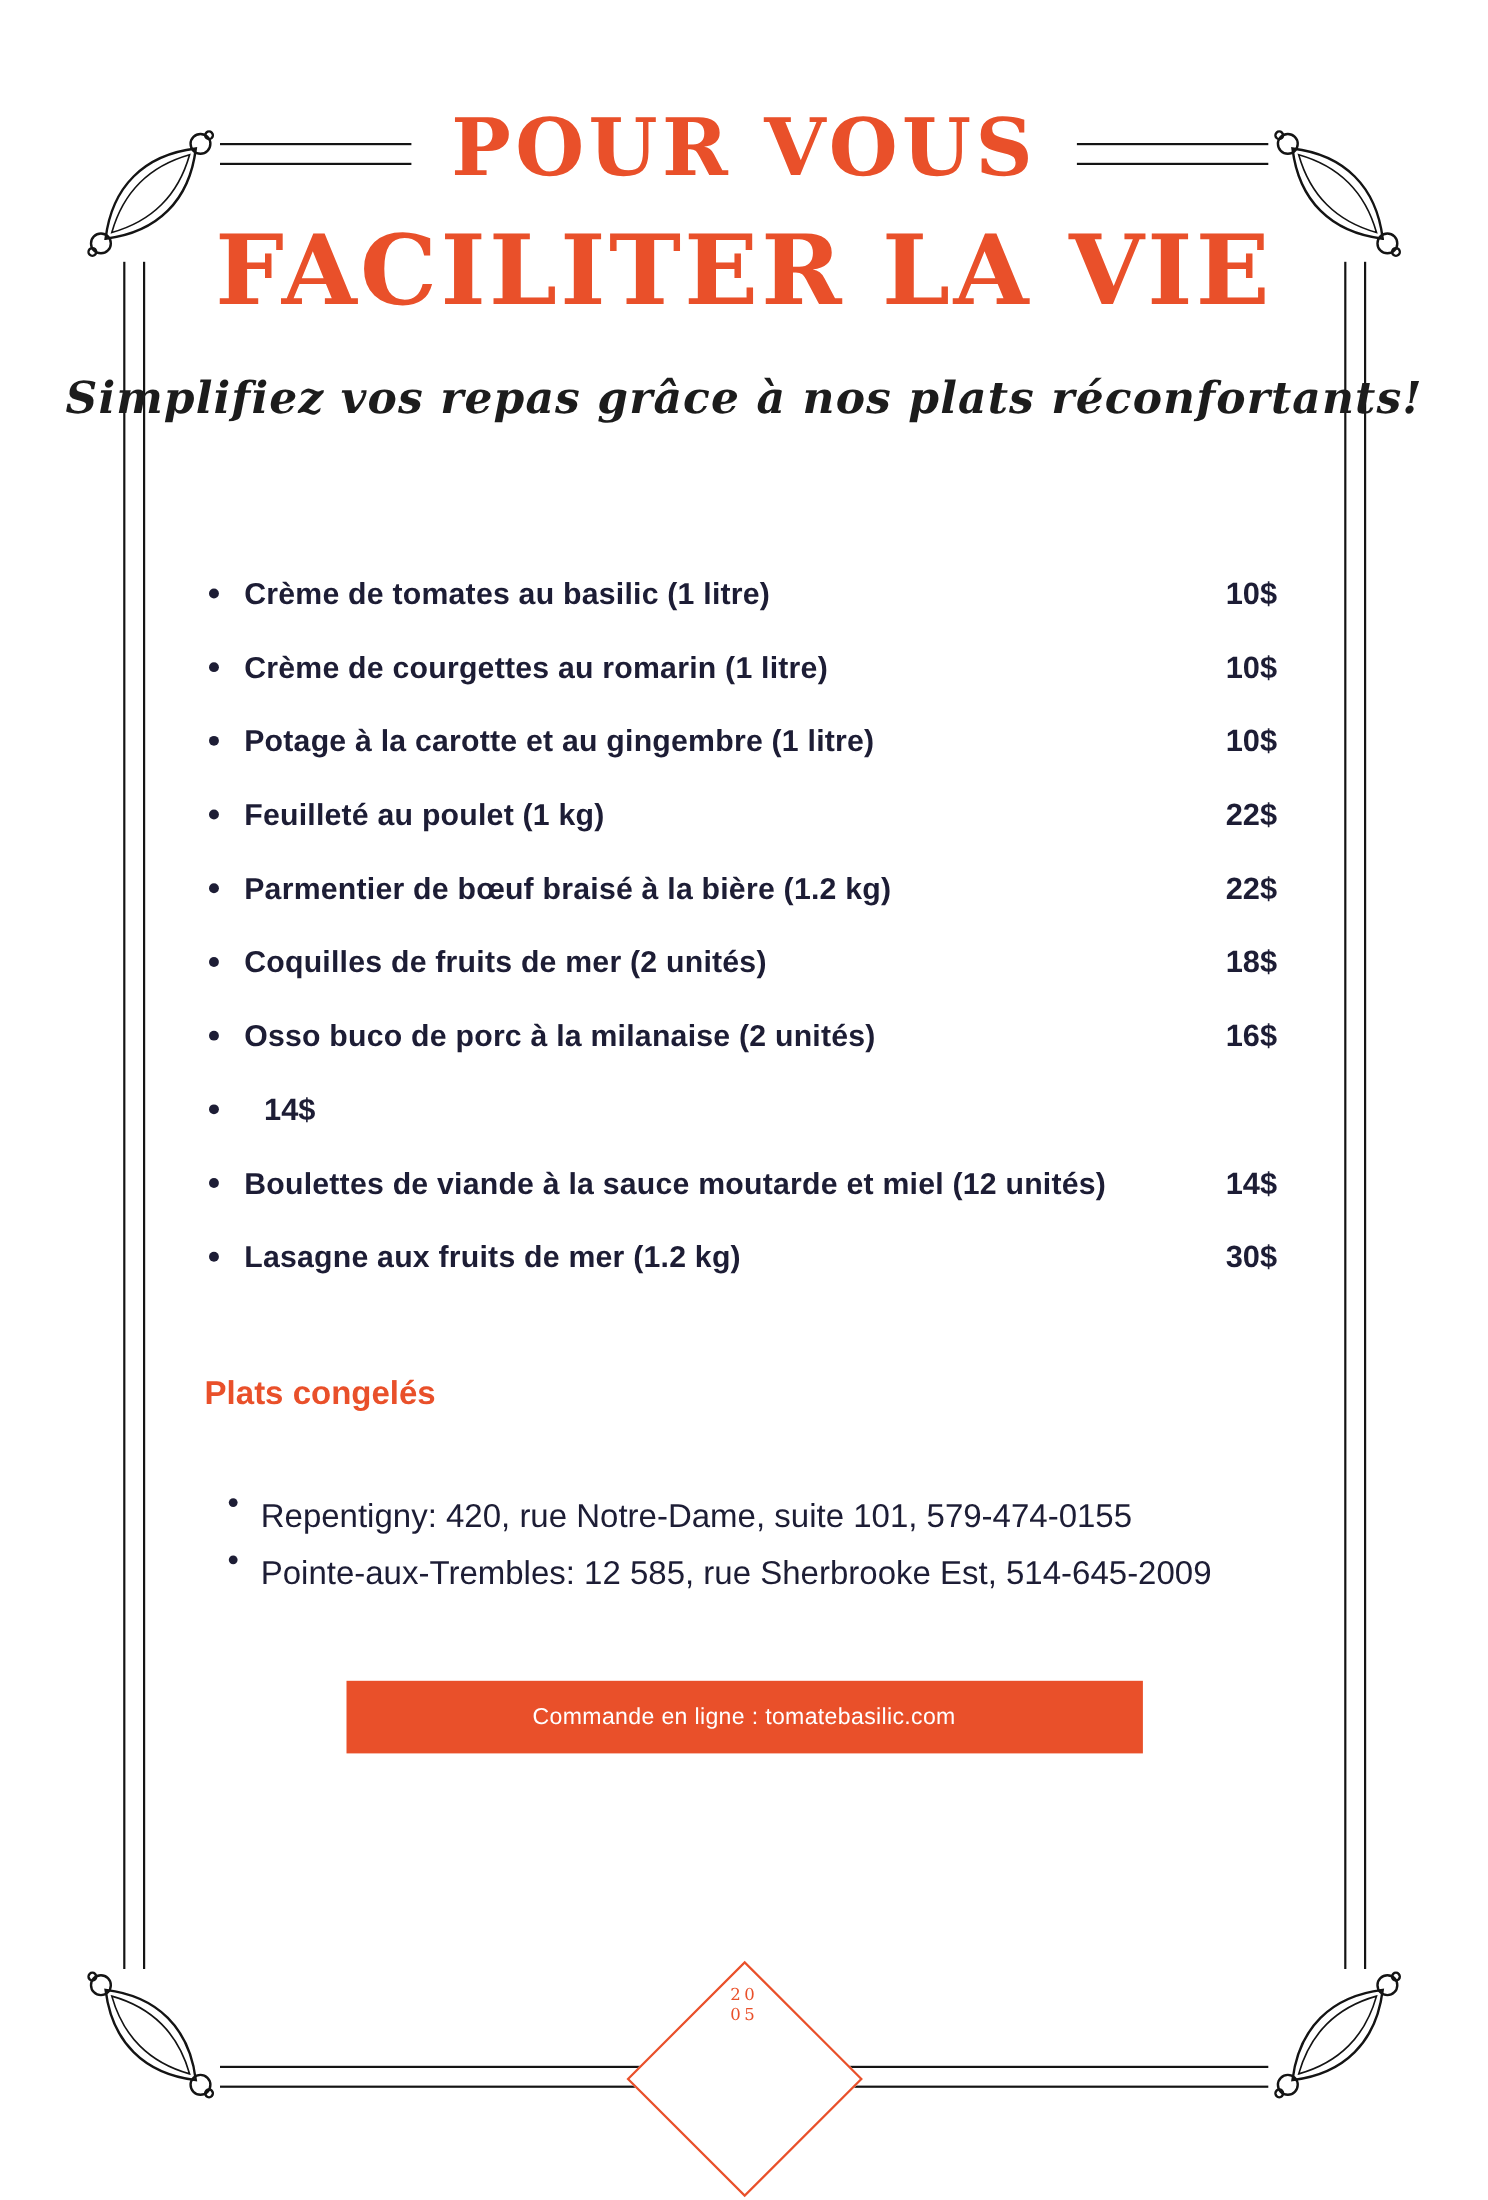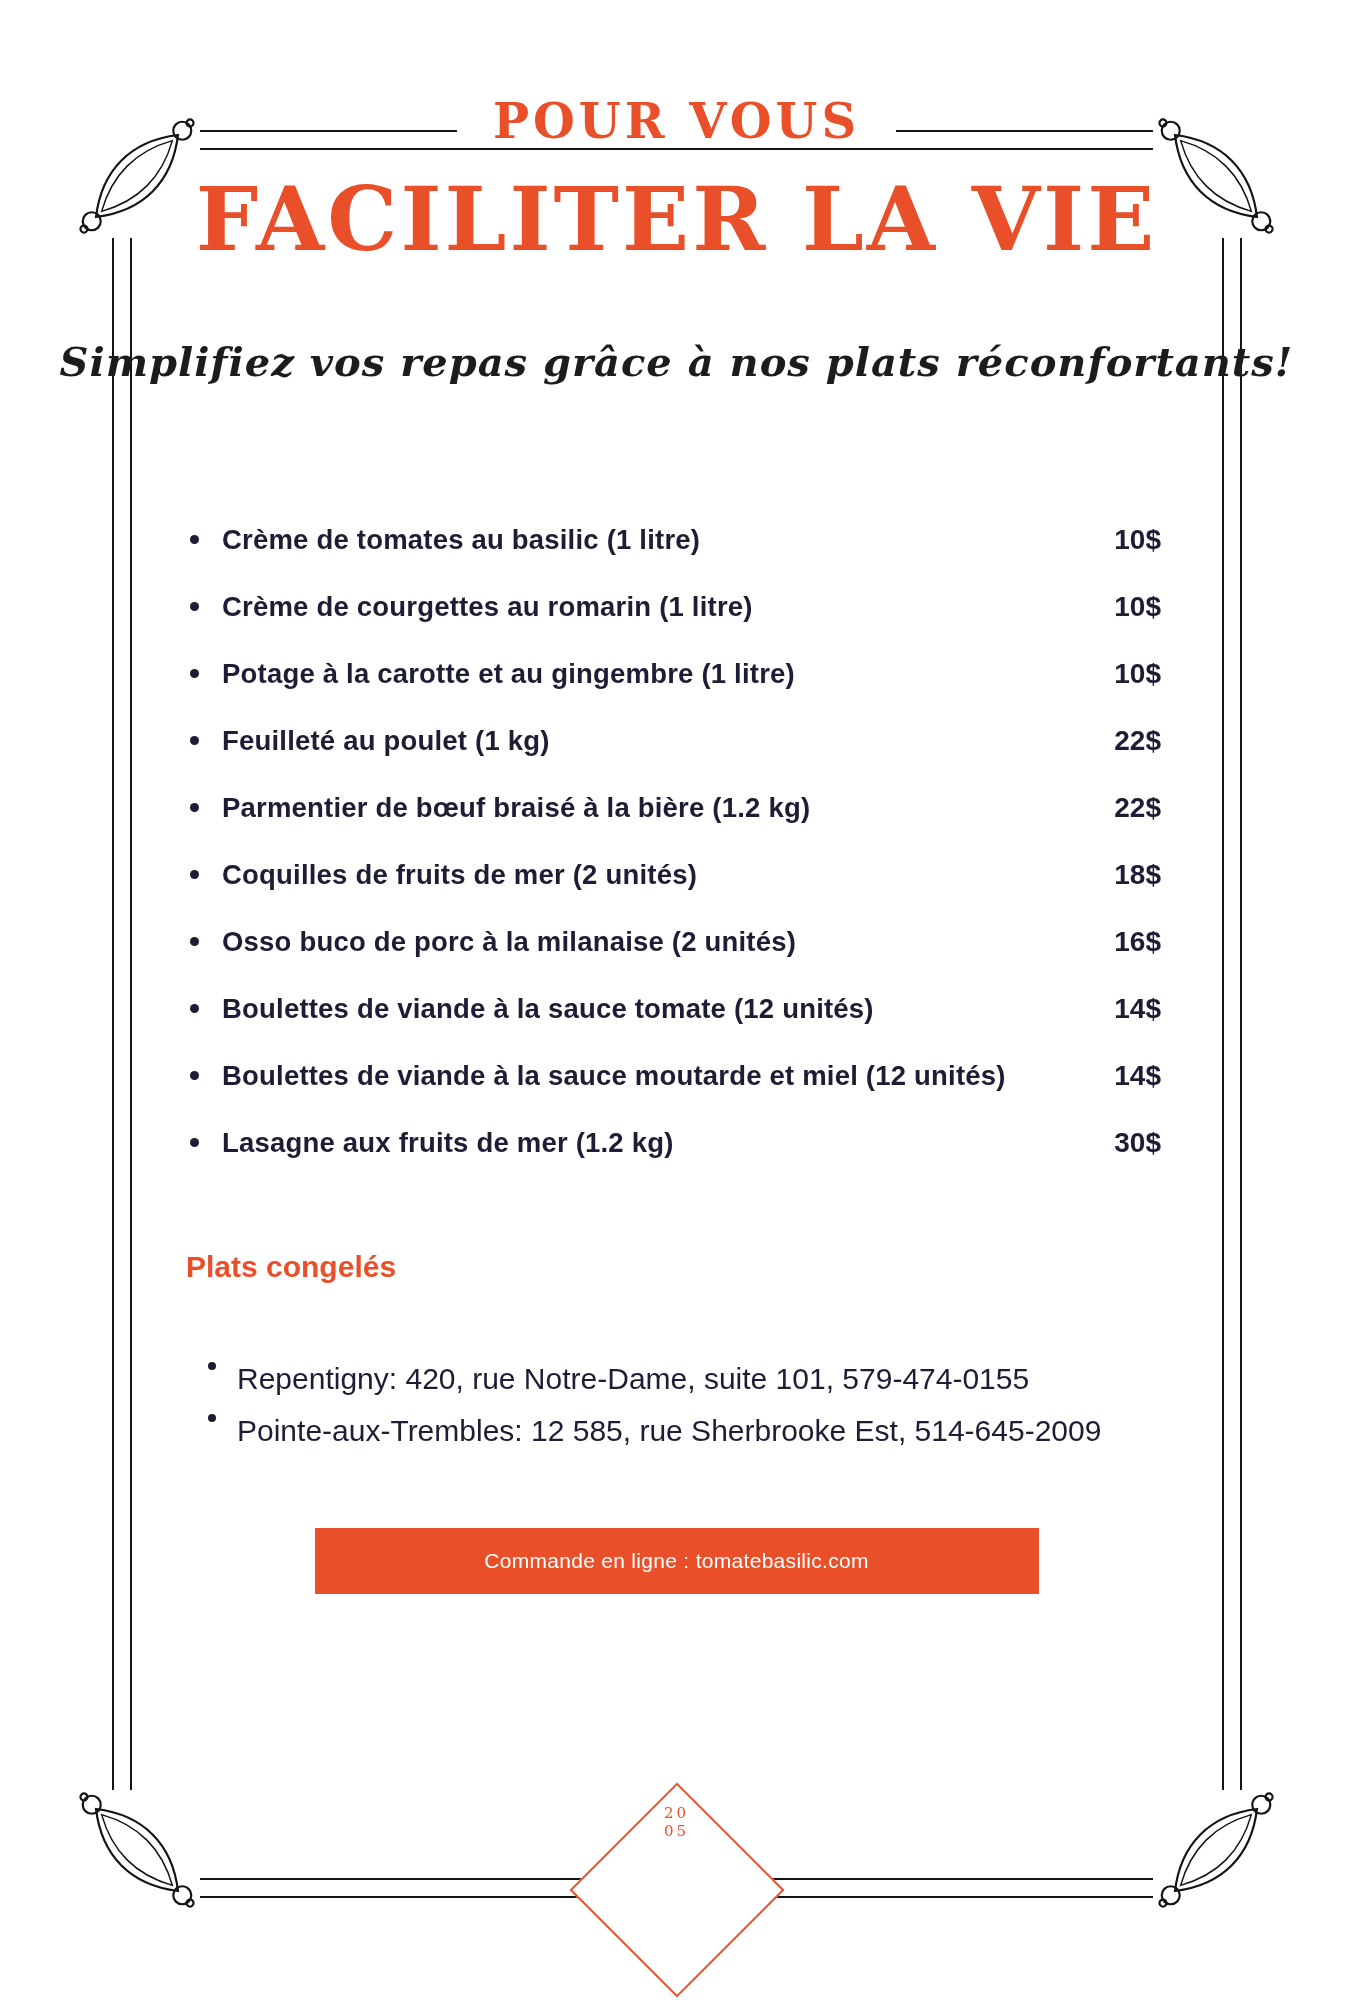--- a/index.html
+++ b/index.html
@@ -25,21 +25,21 @@
   .orn-tl { left:57px;   top:144px;  transform:rotate(-45deg); }
   .orn-tr { left:1136px; top:144px;  transform:rotate(45deg); }
   .orn-bl { left:57px;   top:1818px; transform:rotate(45deg); }
   .orn-br { left:1136px; top:1818px; transform:rotate(-45deg); }
 
   
   .title-block {
     position:absolute; left:0; right:0; top:96px; text-align:center; z-index:5;
     color:var(--accent); font-family:"DejaVu Serif", serif; font-weight:700;
   }
-  .title-line1 { font-size:48px; line-height:1.05; }
+  .title-line1 { font-size:72px; line-height:1.05; }
   .title-line1 span { display:inline-block; background:#fff; padding:0 36px; letter-spacing:4px; }
   .title-line2 { font-size:88px; line-height:1.0; letter-spacing:3px; margin-top:29px; }
 
   .subtitle {
     position:absolute; left:0; right:0; top:338px; text-align:center; z-index:3;
     font-family:"DejaVu Serif", serif; font-style:italic; font-weight:700;
     font-size:40px; color:#1c1c1c; letter-spacing:1px;
   }
 
   
@@ -162,21 +162,20 @@
       <span class="menu-text"><span class="name">Coquilles de fruits de mer</span> <span class="detail">(2 unités)</span></span>
       <span class="menu-price">18$</span>
     </div>
     <div class="menu-row">
       <span class="dot"></span>
       <span class="menu-text"><span class="name">Osso buco de porc à la milanaise</span> <span class="detail">(2 unités)</span></span>
       <span class="menu-price">16$</span>
     </div>
     <div class="menu-row">
       <span class="dot"></span>
-      <span class="menu-text"><span class="name">Boulettes de viande à la sauce tomate</span> <span class="detail">(12 unités)</span></span>
       <span class="menu-price">14$</span>
     </div>
     <div class="menu-row">
       <span class="dot"></span>
       <span class="menu-text"><span class="name">Boulettes de viande à la sauce moutarde et miel</span> <span class="detail">(12 unités)</span></span>
       <span class="menu-price">14$</span>
     </div>
     <div class="menu-row">
       <span class="dot"></span>
       <span class="menu-text"><span class="name">Lasagne aux fruits de mer</span> <span class="detail">(1.2 kg)</span></span>

